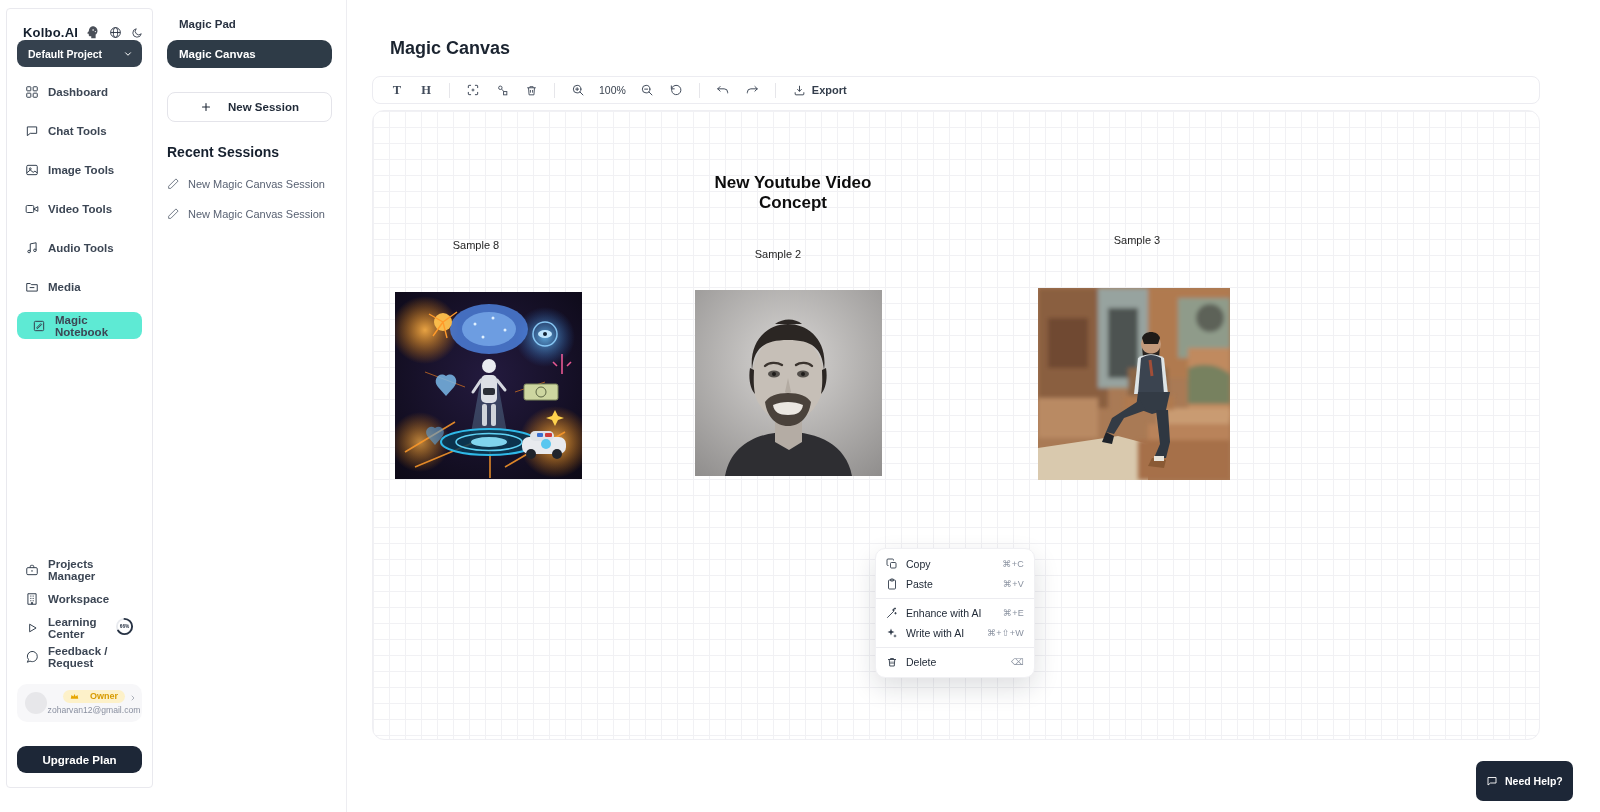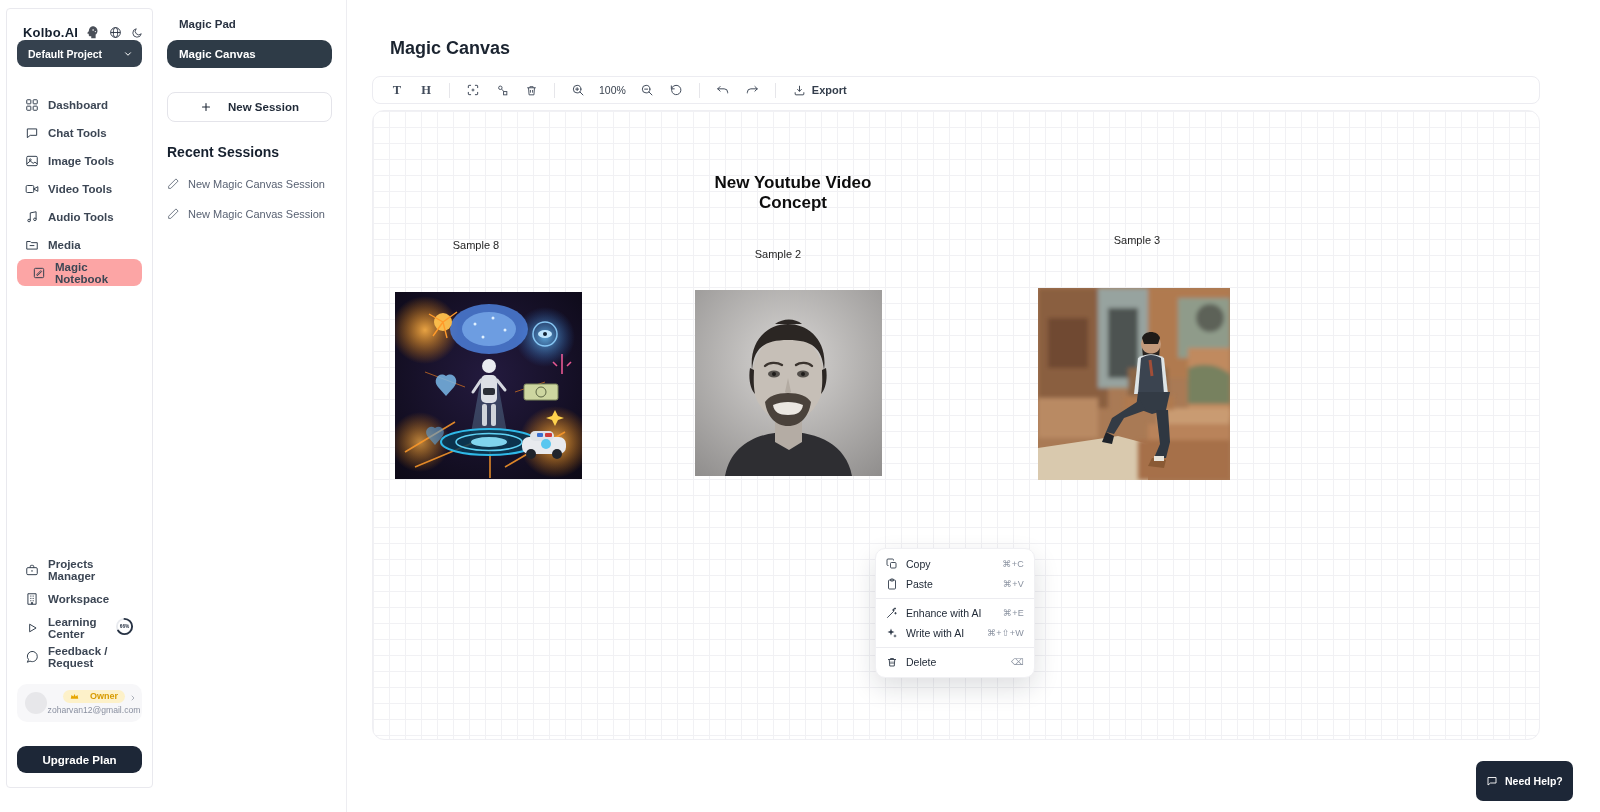--- a/index.html
+++ b/index.html
@@ -10,25 +10,25 @@
   .sidebar { position:absolute; left:6px; top:8px; width:147px; height:780px;
     background:#fff; border:1px solid #e9e9ee; border-radius:4px;
     padding:16px 10px 14px; display:flex; flex-direction:column; }
   .logo-row { display:flex; align-items:center; gap:7px; padding-left:6px; }
   .logo-text { font-size:13px; font-weight:800; color:#15202e; letter-spacing:.2px; }
   .logo-mark svg, .top-ic svg { display:block; }
   .top-ic { margin-left:2px; color:#2a3342; cursor:pointer; }
   .proj-btn { height:27px; background:#35414e; color:#fff; border-radius:8px;
     display:flex; align-items:center; justify-content:space-between; padding:0 9px 0 11px;
     font-size:10.5px; font-weight:700; cursor:pointer; }
-  .nav { margin-top:24px; display:flex; flex-direction:column; gap:1px; }
+  .nav { margin-top:11px; display:flex; flex-direction:column; gap:12px; }
   .nav-item { display:flex; align-items:center; gap:9px; height:27px; padding:0 8px;
     border-radius:8px; font-size:11.5px; font-weight:600; color:#3c4654; cursor:pointer; }
   .nav-item .nicon { color:#333f4d; display:flex; }
-  .nav-item.sel { background:#fca5a5;padding-left:15px; }
+  .nav-item.sel { background:#5eead4;padding-left:15px; }
   .sb-footer { margin-top:auto; display:flex; flex-direction:column; gap:2px; }
   .ring-badge { margin-left:2px; }
   .user-chip { margin-top:12px; background:#f7f7f9; border-radius:10px; padding:6px 8px 7px;
     display:flex; align-items:center; gap:7px; position:relative; cursor:pointer; }
   .avatar { width:22px; height:22px; border-radius:50%; background:#e7e7ea; flex:none; }
   .chip-col { display:flex; flex-direction:column; align-items:center; flex:1; min-width:0; }
   .owner-badge { display:flex; align-items:center; gap:11px; background:#fdf1c9; color:#d79a00;
     font-size:9px; font-weight:800; border-radius:8px; padding:1px 7px 2px; }
   .chip-email { font-size:8.6px; color:#8a90a0; margin-top:2px; white-space:nowrap; }
   .chip-caret { position:absolute; right:5px; top:10px; color:#9aa0ab; }

